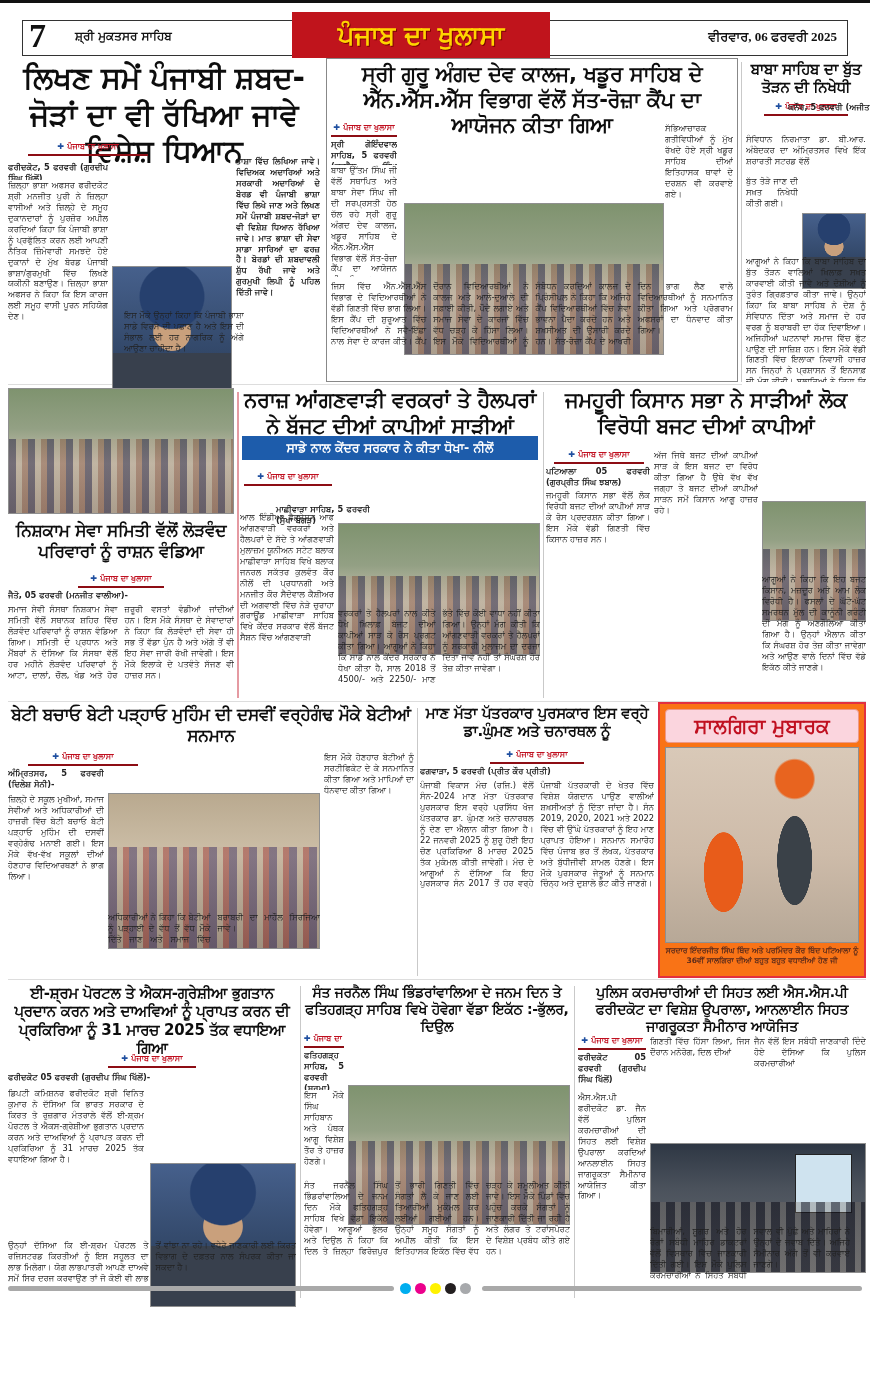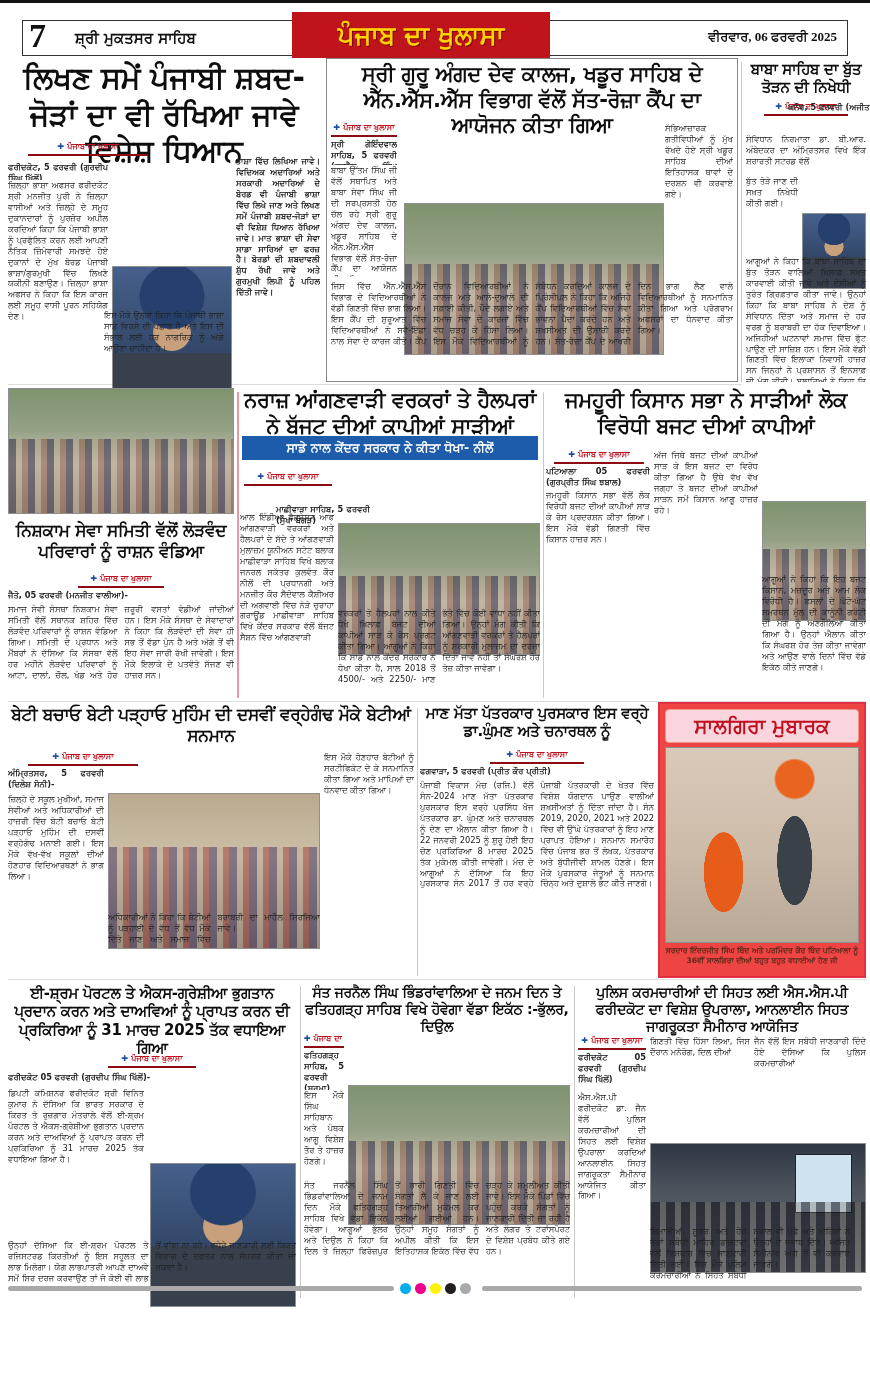--- a/index.html
+++ b/index.html
@@ -7,21 +7,21 @@
         font-family:"DejaVu Sans","Liberation Sans",sans-serif;overflow:hidden;color:#1a1a1a;}
   .abs{position:absolute;}
 
   
   .topline{left:0;top:0;width:870px;height:3px;background:#111;}
 
   
   .hdr{left:22px;top:20px;width:824px;height:34px;border:1.5px solid #333;background:#fff;}
   .pagenum{position:absolute;left:6px;top:-4px;width:36px;height:38px;
            font-family:"Liberation Serif","DejaVu Serif",serif;font-size:34px;font-weight:700;color:#111;}
-  .edition{position:absolute;left:52px;top:8px;font-size:15px;font-weight:700;color:#111;}
+  .edition{position:absolute;left:52px;top:8px;font-size:12px;font-weight:700;color:#111;}
   .hdate{position:absolute;right:10px;top:8px;font-size:13px;font-weight:700;color:#111;
          font-family:"Liberation Serif","DejaVu Serif",serif;}
   .masthead{left:292px;top:12px;width:258px;height:46px;background:#c0141c;
             display:flex;align-items:center;justify-content:center;}
   .masthead span{color:#ffd400;font-size:26px;font-weight:700;text-shadow:1px 1px 0 #7a0000;}
 
   
   .hl{font-weight:700;text-align:center;color:#0d0d0d;line-height:1.22;letter-spacing:-0.3px;}
   .h-xl{font-size:30px;}
   .h-l{font-size:21px;}
@@ -65,21 +65,21 @@
   .ph-couple::after{content:"";position:absolute;inset:0;
      background:radial-gradient(circle at 67% 16%,#e8641f 0 9%,transparent 10%),
                 radial-gradient(ellipse 17% 34% at 30% 64%,#e85c1a 0 60%,transparent 61%),
                 radial-gradient(ellipse 15% 38% at 67% 58%,#3a4148 0 60%,transparent 61%);}
 
   .vsep{width:1px;background:#c9c9c9;}
   .hsep{height:1px;background:#ddd;}
   .vsep-red{width:1.5px;background:#e59aa2;}
 
   
-  .annivbox{border:2.5px solid #e23040;background:#ef4444;box-sizing:border-box;padding:5px;}
+  .annivbox{border:2.5px solid #e23040;background:#f97316;box-sizing:border-box;padding:5px;}
   .annivtitle{background:#fbd5de;border:1px solid #e98;border-radius:4px;color:#c01020;
               font-weight:700;font-size:20px;text-align:center;padding:4px 0;}
   .annivcap{font-size:7.6px;font-weight:700;color:#5a2a1a;text-align:center;line-height:1.35;margin-top:3px;}
 
   
   .regbar{height:5px;background:#a9a9a9;border-radius:3px;}
   .dot{width:11px;height:11px;border-radius:50%;}
 </style>
 </head>
 <body>
@@ -108,21 +108,21 @@
   <div class="abs vsep" style="left:574px;top:986px;height:312px;"></div>
 
   <div class="abs" style="left:8px;top:60px;width:312px;height:322px;">
     <div class="hl h-xl">ਲਿਖਣ ਸਮੇਂ ਪੰਜਾਬੀ ਸ਼ਬਦ-ਜੋੜਾਂ ਦਾ ਵੀ ਰੱਖਿਆ ਜਾਵੇ ਵਿਸ਼ੇਸ਼ ਧਿਆਨ</div>
     <div class="abs kicker" style="left:20px;top:82px;width:120px;">
       <span class="plus">✚</span><span>ਪੰਜਾਬ ਦਾ ਖੁਲਾਸਾ</span>
     </div>
     <div class="abs bt dl" style="left:0px;top:102px;width:100px;height:18px;">ਫਰੀਦਕੋਟ, 5 ਫਰਵਰੀ (ਗੁਰਦੀਪ ਸਿੰਘ ਖਿੱਲੋਂ)</div>
     <div class="abs bt" style="left:0px;top:120px;width:100px;height:202px;">ਜ਼ਿਲ੍ਹਾ ਭਾਸ਼ਾ ਅਫਸਰ ਫਰੀਦਕੋਟ ਸ਼੍ਰੀ ਮਨਜੀਤ ਪੁਰੀ ਨੇ ਜ਼ਿਲ੍ਹਾ ਵਾਸੀਆਂ ਅਤੇ ਜ਼ਿਲ੍ਹੇ ਦੇ ਸਮੂਹ ਦੁਕਾਨਦਾਰਾਂ ਨੂੰ ਪੁਰਜ਼ੋਰ ਅਪੀਲ ਕਰਦਿਆਂ ਕਿਹਾ ਕਿ ਪੰਜਾਬੀ ਭਾਸ਼ਾ ਨੂੰ ਪ੍ਰਫੁੱਲਿਤ ਕਰਨ ਲਈ ਆਪਣੀ ਨੈਤਿਕ ਜ਼ਿੰਮੇਵਾਰੀ ਸਮਝਦੇ ਹੋਏ ਦੁਕਾਨਾਂ ਦੇ ਮੁੱਖ ਬੋਰਡ ਪੰਜਾਬੀ ਭਾਸ਼ਾ/ਗੁਰਮੁਖੀ ਵਿੱਚ ਲਿਖਣੇ ਯਕੀਨੀ ਬਣਾਉਣ। ਜ਼ਿਲ੍ਹਾ ਭਾਸ਼ਾ ਅਫਸਰ ਨੇ ਕਿਹਾ ਕਿ ਇਸ ਕਾਰਜ ਲਈ ਸਮੂਹ ਵਾਸੀ ਪੂਰਨ ਸਹਿਯੋਗ ਦੇਣ।</div>
     <div class="abs ph ph-portrait" style="left:104px;top:96px;width:120px;height:150px;"></div>
-    <div class="abs bt" style="left:96px;top:250px;width:120px;height:72px;">ਇਸ ਮੌਕੇ ਉਨ੍ਹਾਂ ਕਿਹਾ ਕਿ ਪੰਜਾਬੀ ਭਾਸ਼ਾ ਸਾਡੇ ਵਿਰਸੇ ਦੀ ਪਛਾਣ ਹੈ ਅਤੇ ਇਸ ਦੀ ਸੰਭਾਲ ਲਈ ਹਰ ਨਾਗਰਿਕ ਨੂੰ ਅੱਗੇ ਆਉਣਾ ਚਾਹੀਦਾ ਹੈ।</div>
+    <div class="abs bt" style="left:116px;top:250px;width:120px;height:72px;">ਇਸ ਮੌਕੇ ਉਨ੍ਹਾਂ ਕਿਹਾ ਕਿ ਪੰਜਾਬੀ ਭਾਸ਼ਾ ਸਾਡੇ ਵਿਰਸੇ ਦੀ ਪਛਾਣ ਹੈ ਅਤੇ ਇਸ ਦੀ ਸੰਭਾਲ ਲਈ ਹਰ ਨਾਗਰਿਕ ਨੂੰ ਅੱਗੇ ਆਉਣਾ ਚਾਹੀਦਾ ਹੈ।</div>
     <div class="abs bt" style="left:228px;top:96px;width:84px;height:226px;font-weight:bold;">ਭਾਸ਼ਾ ਵਿੱਚ ਲਿਖਿਆ ਜਾਵੇ। ਵਿਦਿਅਕ ਅਦਾਰਿਆਂ ਅਤੇ ਸਰਕਾਰੀ ਅਦਾਰਿਆਂ ਦੇ ਬੋਰਡ ਵੀ ਪੰਜਾਬੀ ਭਾਸ਼ਾ ਵਿੱਚ ਲਿਖੇ ਜਾਣ ਅਤੇ ਲਿਖਣ ਸਮੇਂ ਪੰਜਾਬੀ ਸ਼ਬਦ-ਜੋੜਾਂ ਦਾ ਵੀ ਵਿਸ਼ੇਸ਼ ਧਿਆਨ ਰੱਖਿਆ ਜਾਵੇ। ਮਾਤ ਭਾਸ਼ਾ ਦੀ ਸੇਵਾ ਸਾਡਾ ਸਾਰਿਆਂ ਦਾ ਫਰਜ਼ ਹੈ। ਬੋਰਡਾਂ ਦੀ ਸ਼ਬਦਾਵਲੀ ਸ਼ੁੱਧ ਰੱਖੀ ਜਾਵੇ ਅਤੇ ਗੁਰਮੁਖੀ ਲਿਪੀ ਨੂੰ ਪਹਿਲ ਦਿੱਤੀ ਜਾਵੇ।</div>
   </div>
 
   <div class="abs" style="left:326px;top:58px;width:412px;height:324px;border:1px solid #888;box-sizing:border-box;padding:3px;">
     <div class="hl h-l">ਸ੍ਰੀ ਗੁਰੂ ਅੰਗਦ ਦੇਵ ਕਾਲਜ, ਖਡੂਰ ਸਾਹਿਬ ਦੇ ਐੱਨ.ਐੱਸ.ਐੱਸ ਵਿਭਾਗ ਵੱਲੋਂ ਸੱਤ-ਰੋਜ਼ਾ ਕੈਂਪ ਦਾ ਆਯੋਜਨ ਕੀਤਾ ਗਿਆ</div>
     <div style="position:absolute;left:4px;top:64px;width:66px;" class="kicker">
       <span class="plus">✚</span><span>ਪੰਜਾਬ ਦਾ ਖੁਲਾਸਾ</span>
     </div>
     <div class="abs bt dl" style="left:4px;top:80px;width:66px;height:26px;">ਸ੍ਰੀ ਗੋਇੰਦਵਾਲ ਸਾਹਿਬ, 5 ਫਰਵਰੀ (ਕਰਨੈਲ ਸਿੰਘ ਛਿੱਬੂ)-</div>
     <div class="abs bt" style="left:4px;top:106px;width:66px;height:112px;">ਬਾਬਾ ਉੱਤਮ ਸਿੰਘ ਜੀ ਵੱਲੋਂ ਸਥਾਪਿਤ ਅਤੇ ਬਾਬਾ ਸੇਵਾ ਸਿੰਘ ਜੀ ਦੀ ਸਰਪ੍ਰਸਤੀ ਹੇਠ ਚੱਲ ਰਹੇ ਸ੍ਰੀ ਗੁਰੂ ਅੰਗਦ ਦੇਵ ਕਾਲਜ, ਖਡੂਰ ਸਾਹਿਬ ਦੇ ਐੱਨ.ਐੱਸ.ਐੱਸ ਵਿਭਾਗ ਵੱਲੋਂ ਸੱਤ-ਰੋਜ਼ਾ ਕੈਂਪ ਦਾ ਆਯੋਜਨ ਕੀਤਾ ਗਿਆ।</div>

